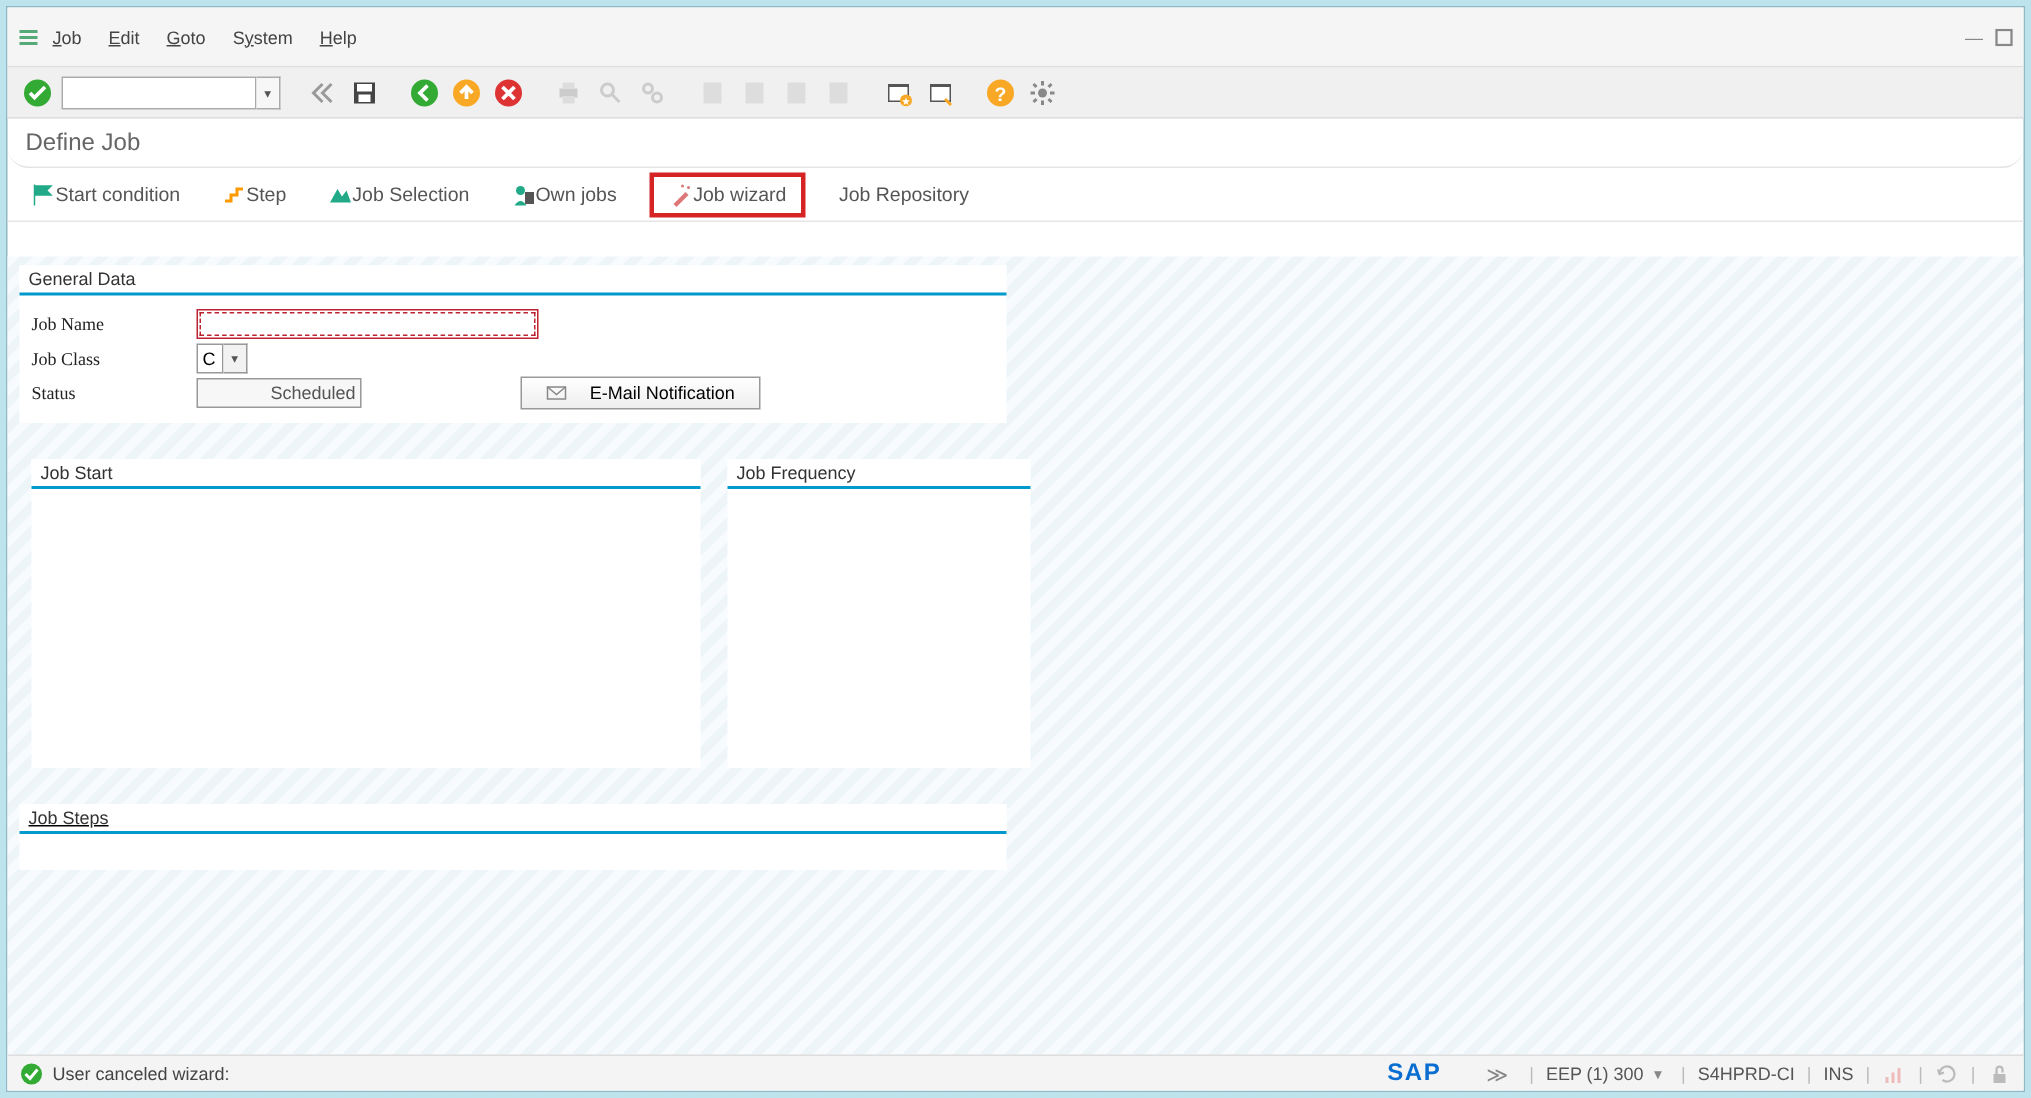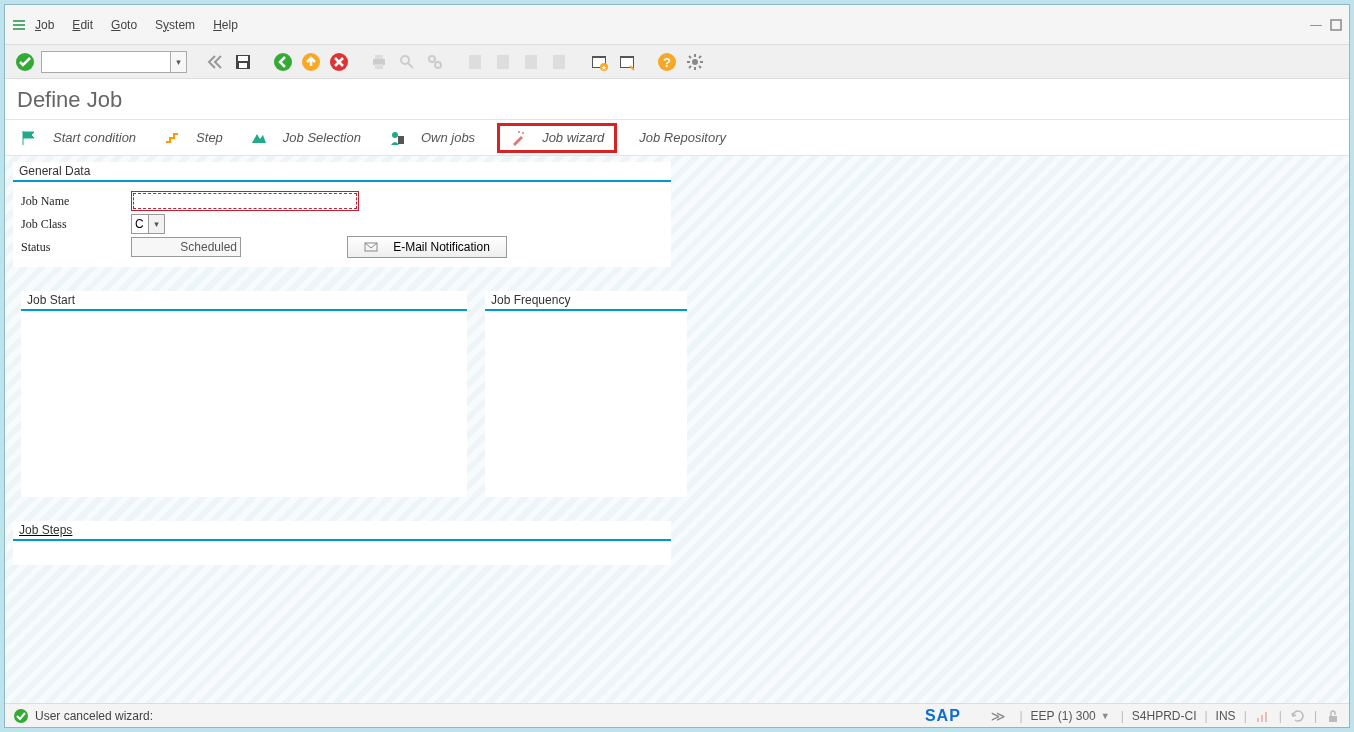--- a/index.html
+++ b/index.html
@@ -16,30 +16,30 @@
 .win-controls div{width:14px;height:14px;display:flex;align-items:center;justify-content:center;cursor:pointer;}
 
 
 .toolbar { height: 34px; background: #f0f0f0; border-bottom: 1px solid #ddd; display: flex; align-items: center; padding: 0 8px; gap: 4px; }
 .tool-btn { width: 24px; height: 24px; display: flex; align-items: center; justify-content: center; cursor: pointer; border-radius: 3px; }
 .tool-sep { width: 8px; }
 .ok-input { width: 130px; height: 22px; border: 1px solid #aaa; background: #fff; font-size: 11px; padding: 0 3px; }
 .drop-arrow{width:16px;height:22px;border:1px solid #aaa;border-left:none;background:#f7f7f7;display:flex;align-items:center;justify-content:center;font-size:9px;color:#555;}
 
 
-.title-row { padding: 8px 12px 6px; font-size: 22px; color: #666; border-bottom: 1px solid #e5e5e5; }
+.title-row { padding: 8px 12px 6px; font-size: 16px; color: #666; border-bottom: 1px solid #e5e5e5; border-radius: 14px; }
 
 
 .actionbar { height: 36px; border-bottom: 1px solid #e5e5e5; display: flex; align-items: center; padding: 0 10px; gap: 16px; font-size: 13px; color: #555; }
-.action-btn { display: flex; align-items: flex-start; gap: 16px; cursor: pointer; padding: 4px 6px; font-style: italic; }
+.action-btn { display: flex; align-items: flex-start; gap: 0; cursor: pointer; padding: 4px 6px; }
 .action-btn .ic { width:16px; height:16px; display:flex;align-items:center;justify-content:center;}
 .highlight-box { border: 3px solid #d62424; padding: 4px 10px; }
 
 
-.main { flex: 1; background: repeating-linear-gradient(135deg, #f7fbfd 0, #f7fbfd 6px, #eef5f9 6px, #eef5f9 12px); padding: 6px 0 0 0; overflow: auto; position:relative;}
+.main { flex: 1; background: repeating-linear-gradient(135deg, #f7fbfd 0, #f7fbfd 6px, #eef5f9 6px, #eef5f9 12px); padding: 6px 0 0 0; overflow: auto; position:relative;margin-top:23px;}
 
 
 .group { background: #fff; margin: 0 0 24px 8px; position: relative; }
 .group-title { font-size: 12px; color: #333; padding: 2px 6px; background:#fff; }
 .group-line { height: 2px; background: #0099cc; margin: 0 0 4px 0; }
 .group-body { padding: 4px 8px 8px; font-size: 12px; color: #333; }
 
 .gen-data { width: 658px; }
 .row { display: flex; align-items: center; height: 22px; margin-bottom: 1px; }
 .lbl { width: 110px; font-size: 12px; color: #222; font-family: Liberation Serif, serif; }

